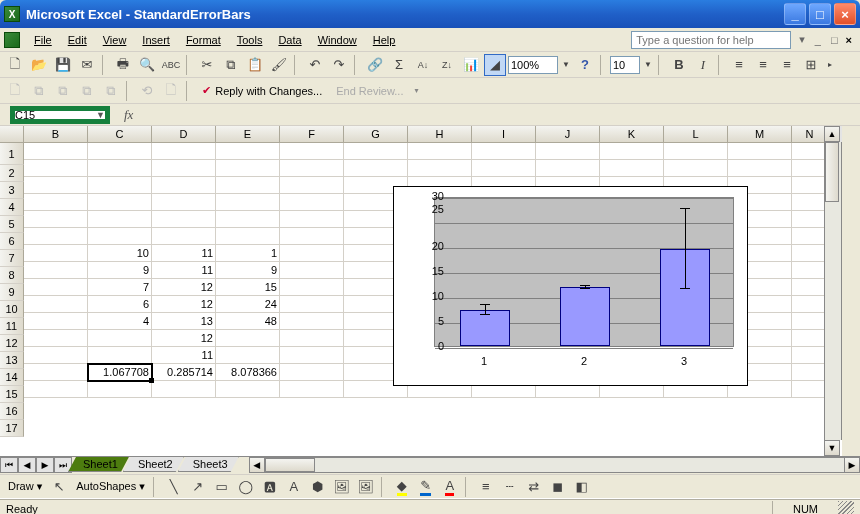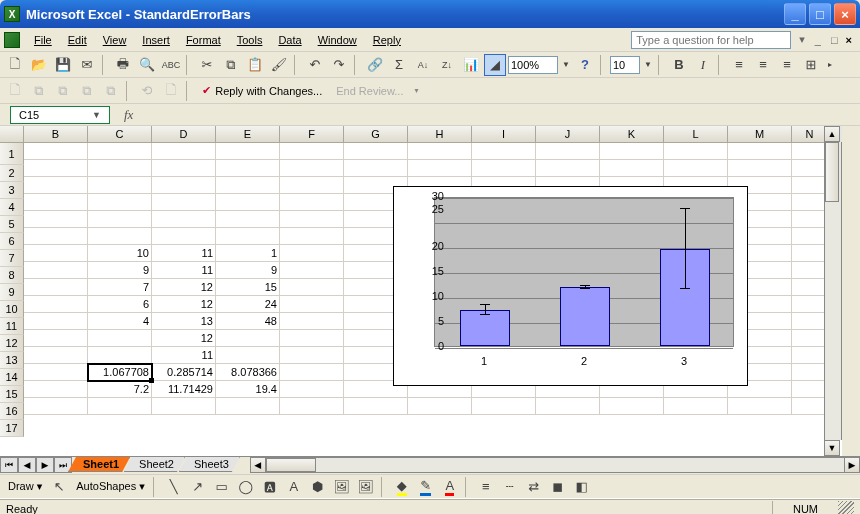--- a/index.html
+++ b/index.html
@@ -27,21 +27,21 @@
 .tbtn { width: 22px; height: 22px; display:flex; align-items:center; justify-content:center; border:1px solid transparent; font-size:13px; color:#444; }
 .tsep { width:6px; height:20px; border-left:1px solid #b0ada0; margin:0 2px;}
 .zoom { width:50px; height:18px; border:1px solid #7b9bb4; background:#fff; font-size:11px; padding:0 2px;}
 .fsize { width:30px; height:18px; border:1px solid #7b9bb4; background:#fff; font-size:11px; padding:0 2px; text-align:left;}
 .toolbar .disabled { color:#bbb; }
 .reply { font-size:11px; padding:0 6px; display:flex; align-items:center; gap:4px;}
 .reply.dis { color:#aaa;}
 
 
 .fbarrow { height: 22px; background:#ece9d8; display:flex; align-items:center; border-bottom:1px solid #d4d0c8; }
-.namebox { width:100px; height:18px; border:1px solid #15803d; background:#fff; margin:0 6px 0 10px; padding:1px 8px; font-size:11px; display:flex; align-items:center;gap:26px;}
+.namebox { width:100px; height:18px; border:5px solid #15803d; background:#fff; margin:0 6px 0 10px; padding:1px 0; font-size:11px; display:flex; align-items:center;gap:26px;}
 .namebox .dd { margin-left:auto; color:#555; font-size:9px;}
 .fx { font-style:italic; font-family: 'Times New Roman', serif; font-size:13px; padding:0 8px; color:#555;}
 .fbar { flex:1; height:18px; border:1px solid #d0ccc0; border-top-color:#a8a8a8; background:#fff; margin-right:10px; padding:1px 4px; font-size:11px; display:flex; align-items:center;}
 
 
 .gridwrap { position:relative; background:#fff; height:330px; border-right: 18px solid #ece9d8; border-bottom: 0; overflow:hidden;}
 .colheads { display:flex; height:17px; background:#e4e4e4; border-bottom:1px solid #aca899;}
 .ch { border-right:1px solid #aca899; text-align:center; font-size:11px; display:flex; align-items:center; justify-content:center; background:linear-gradient(#f4f4f0,#dedacd);}
 .ch.corner { width:24px; background:linear-gradient(#f4f4f0,#dedacd);}
 .rowheads { position:absolute; left:0; top:17px; width:24px;}
@@ -66,21 +66,21 @@
 .bar { position:absolute; bottom:0; width:50px; background:#9999ff; border:1px solid #000080;}
 .errbar { position:absolute; width:1px; background:#000;}
 .errcap { position:absolute; width:10px; height:1px; background:#000;}
 
 
 .sheettabrow { height:18px; background:#ece9d8; display:flex; align-items:flex-start; border-top:1px solid #888;}
 .tabnav { display:flex; }
 .tabnavbtn { width:18px; height:16px; border:1px solid #888; background:#e4e4e4; font-size:9px; display:flex; align-items:center; justify-content:center;}
 .sheettab { position:relative; padding:1px 10px 1px 14px; font-size:11px; background:#fff; border:1px solid #888; border-top:none; margin-left:-6px; clip-path: polygon(8px 0, 100% 0, calc(100% - 8px) 100%, 0 100%);}
 .sheettab.inactive { background:#e4e4e4;}
-.sheettab.active { font-weight:bold; z-index:2; background:#f97316;}
+.sheettab.active { font-weight:normal; z-index:2; background:#4d7c0f;}
 .hscroll { flex:1; height:16px; margin-left:10px; display:flex;}
 .hscroll .sbtn { width:16px; height:16px; background:linear-gradient(#f4f4f0,#dedacd); border:1px solid #888; font-size:9px; display:flex; align-items:center; justify-content:center;}
 .hscroll .track { flex:1; background:#e8e8e0; border-top:1px solid #888; border-bottom:1px solid #888; position:relative;}
 .hscroll .thumb { position:absolute; left:0; width:50px; height:14px; background:linear-gradient(#f4f4f0,#dedacd); border:1px solid #888;}
 
 
 .vscroll { position:absolute; right:0; top:0; width:18px; height:330px; display:flex; flex-direction:column;}
 .vscroll .sbtn { width:16px; height:16px; background:linear-gradient(#f4f4f0,#dedacd); border:1px solid #888; font-size:9px; display:flex; align-items:center; justify-content:center;}
 .vscroll .track { flex:1; background:#e8e8e0; border-left:1px solid #888; border-right:1px solid #888; position:relative;}
 .vscroll .thumb { position:absolute; top:0; left:0; width:14px; height:60px; background:linear-gradient(to right,#f4f4f0,#dedacd); border:1px solid #888;}
@@ -110,21 +110,21 @@
 <div class="menubar">
   <div class="xl-icon2"></div>
   <span class="mitem"><span class="ul">File</span></span>
   <span class="mitem"><span class="ul">Edit</span></span>
   <span class="mitem"><span class="ul">View</span></span>
   <span class="mitem"><span class="ul">Insert</span></span>
   <span class="mitem"><span class="ul">Format</span></span>
   <span class="mitem"><span class="ul">Tools</span></span>
   <span class="mitem"><span class="ul">Data</span></span>
   <span class="mitem"><span class="ul">Window</span></span>
-  <span class="mitem"><span class="ul">Reply</span></span>
+  <span class="mitem"><span class="ul">Help</span></span>
   <input class="ask" placeholder="Type a question for help" style="">
   <span class="mdidash">▾</span>
   <span class="mdidash">_</span>
   <span class="mdidash">□</span>
   <span class="mdiclose">×</span>
 </div>
 
 <div class="toolbar">
   <div class="tbtn">🗋</div>
   <div class="tbtn">📂</div>
@@ -431,35 +431,20 @@
         <div class="cell" style="width: 64px;"></div>
         <div class="cell" style="width: 64px;"></div>
         <div class="cell" style="width: 64px;"></div>
         <div class="cell" style="width: 36px;"></div>
       </div>
       <div class="row">
         <div class="cell" style="width: 64px;"></div>
         <div class="cell num selected" style="width: 64px;">1.067708<div class="selhandle"></div></div>
         <div class="cell num" style="width: 64px;">0.285714</div>
         <div class="cell num" style="width: 64px;">8.078366</div>
-        <div class="cell" style="width: 64px;"></div>
-        <div class="cell" style="width: 64px;"></div>
-        <div class="cell" style="width: 64px;"></div>
-        <div class="cell" style="width: 64px;"></div>
-        <div class="cell" style="width: 64px;"></div>
-        <div class="cell" style="width: 64px;"></div>
-        <div class="cell" style="width: 64px;"></div>
-        <div class="cell" style="width: 64px;"></div>
-        <div class="cell" style="width: 36px;"></div>
-      </div>
-      <div class="row">
-        <div class="cell" style="width: 64px;"></div>
-        <div class="cell num" style="width: 64px;">7.2</div>
-        <div class="cell num" style="width: 64px;">11.71429</div>
-        <div class="cell num" style="width: 64px;">19.4</div>
         <div class="cell" style="width: 64px;"></div>
         <div class="cell" style="width: 64px;"></div>
         <div class="cell" style="width: 64px;"></div>
         <div class="cell" style="width: 64px;"></div>
         <div class="cell" style="width: 64px;"></div>
         <div class="cell" style="width: 64px;"></div>
         <div class="cell" style="width: 64px;"></div>
         <div class="cell" style="width: 64px;"></div>
         <div class="cell" style="width: 36px;"></div>
       </div>

